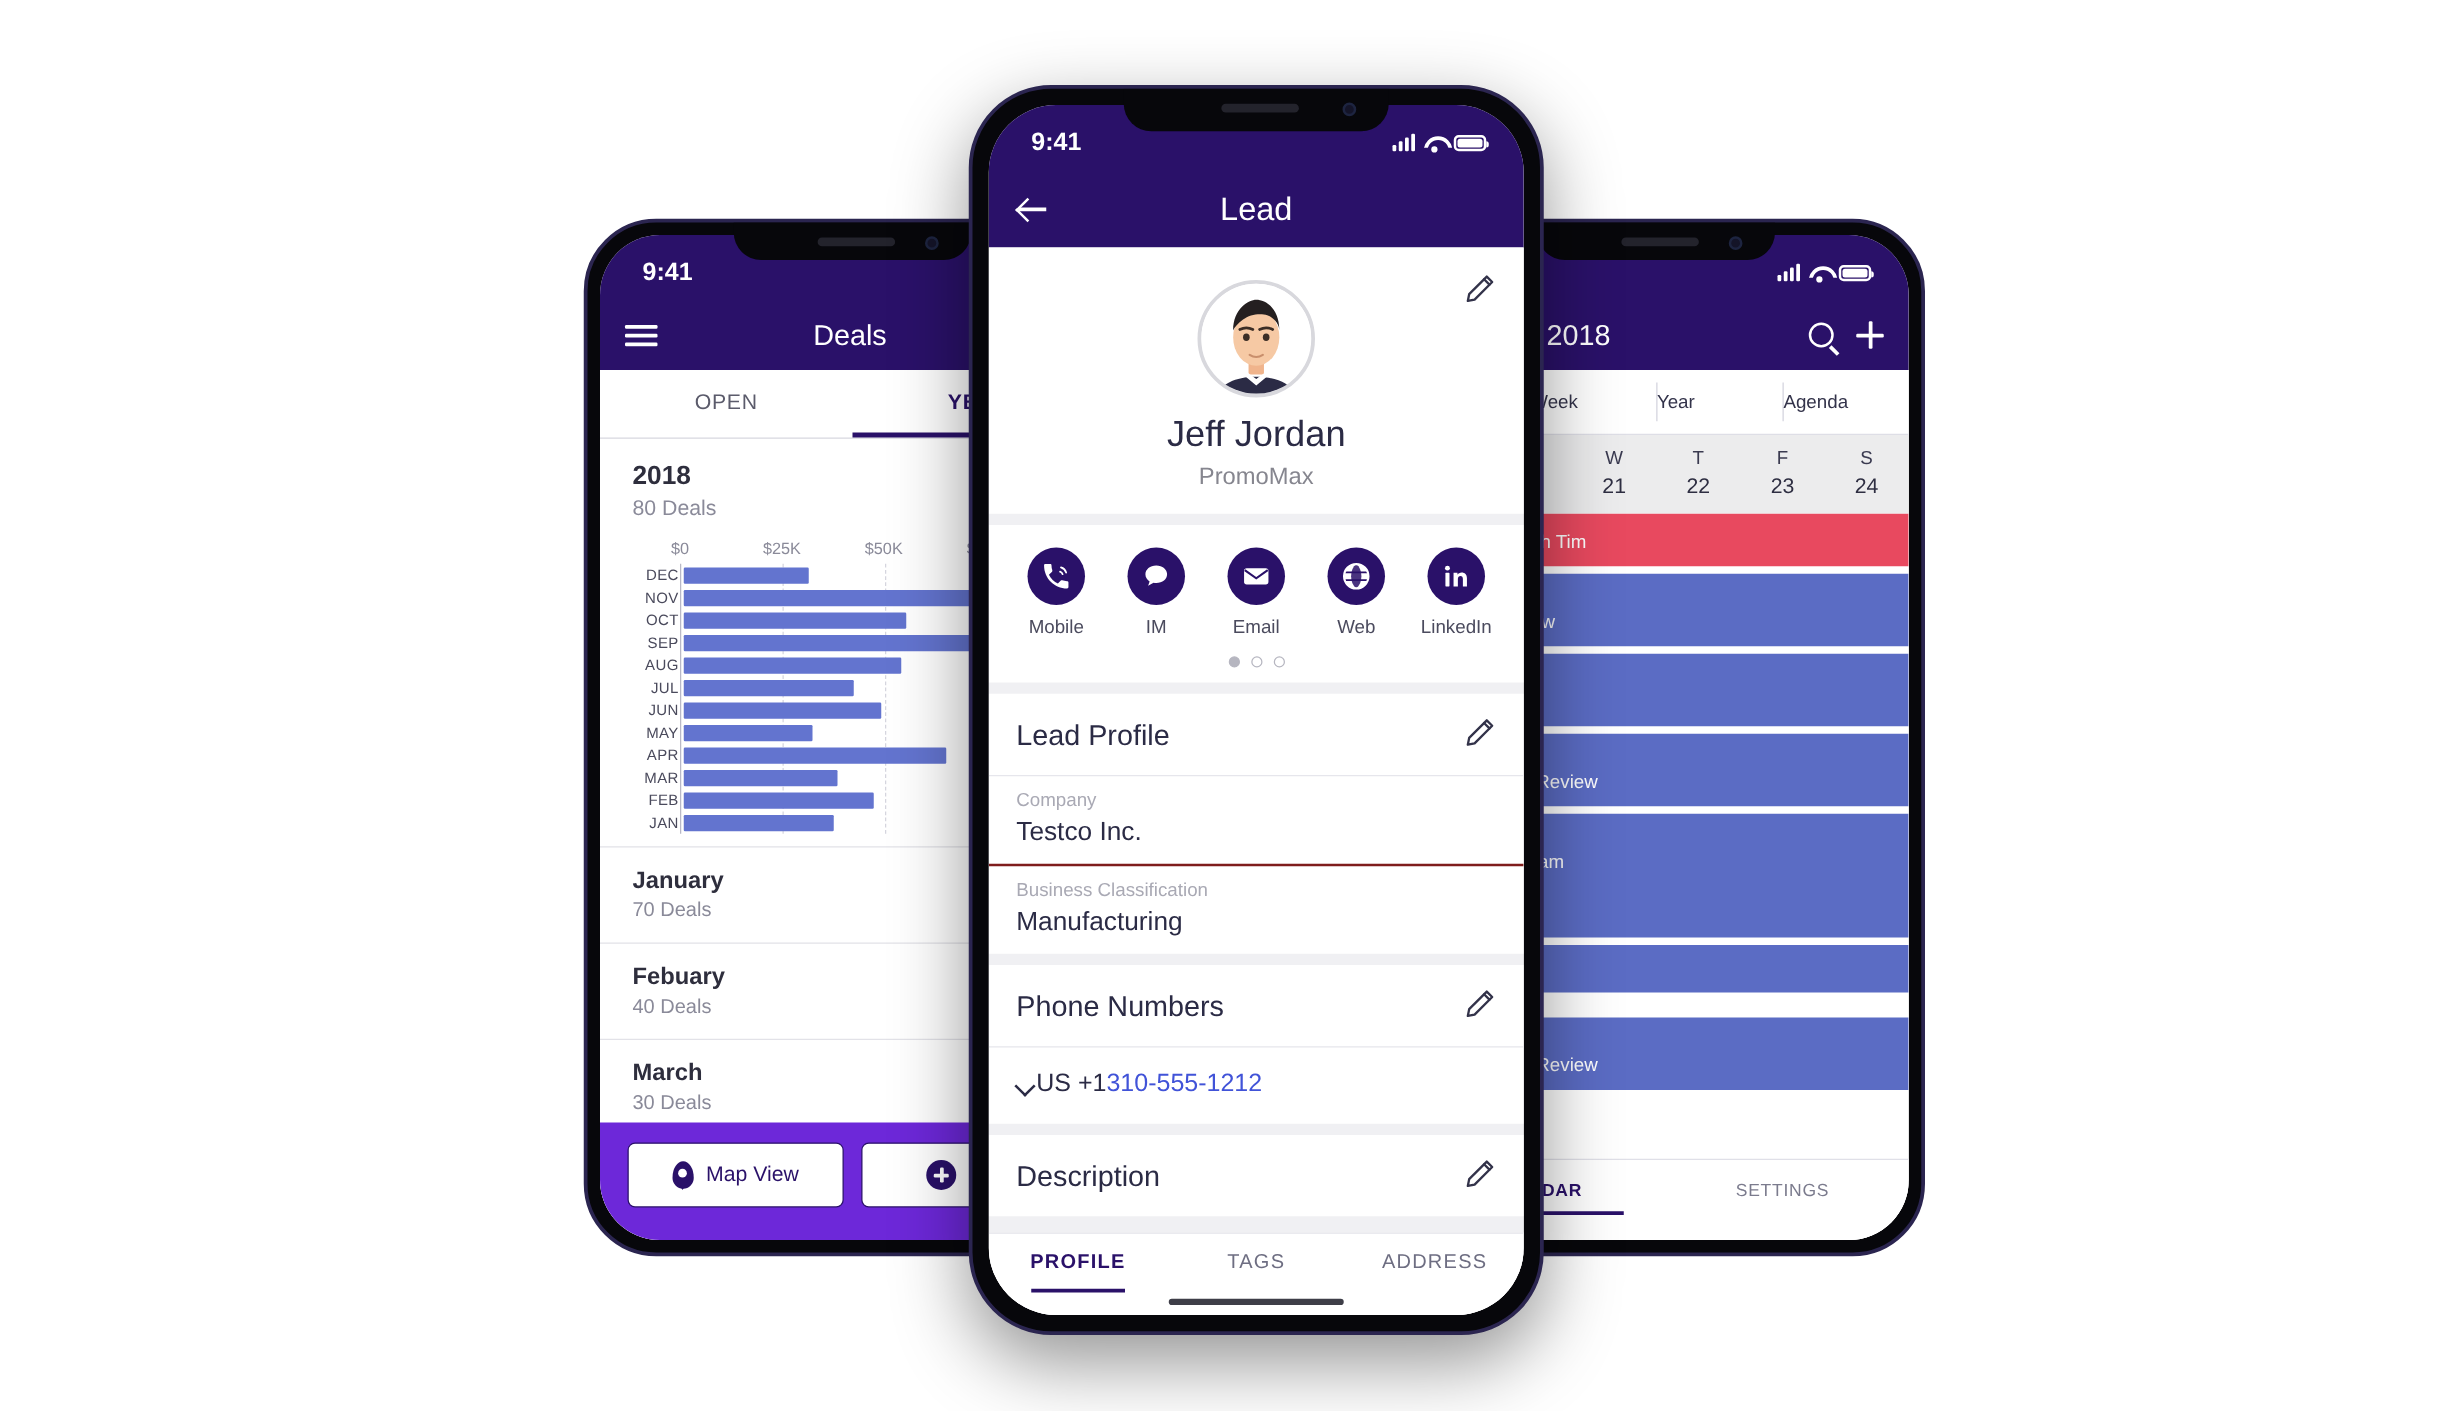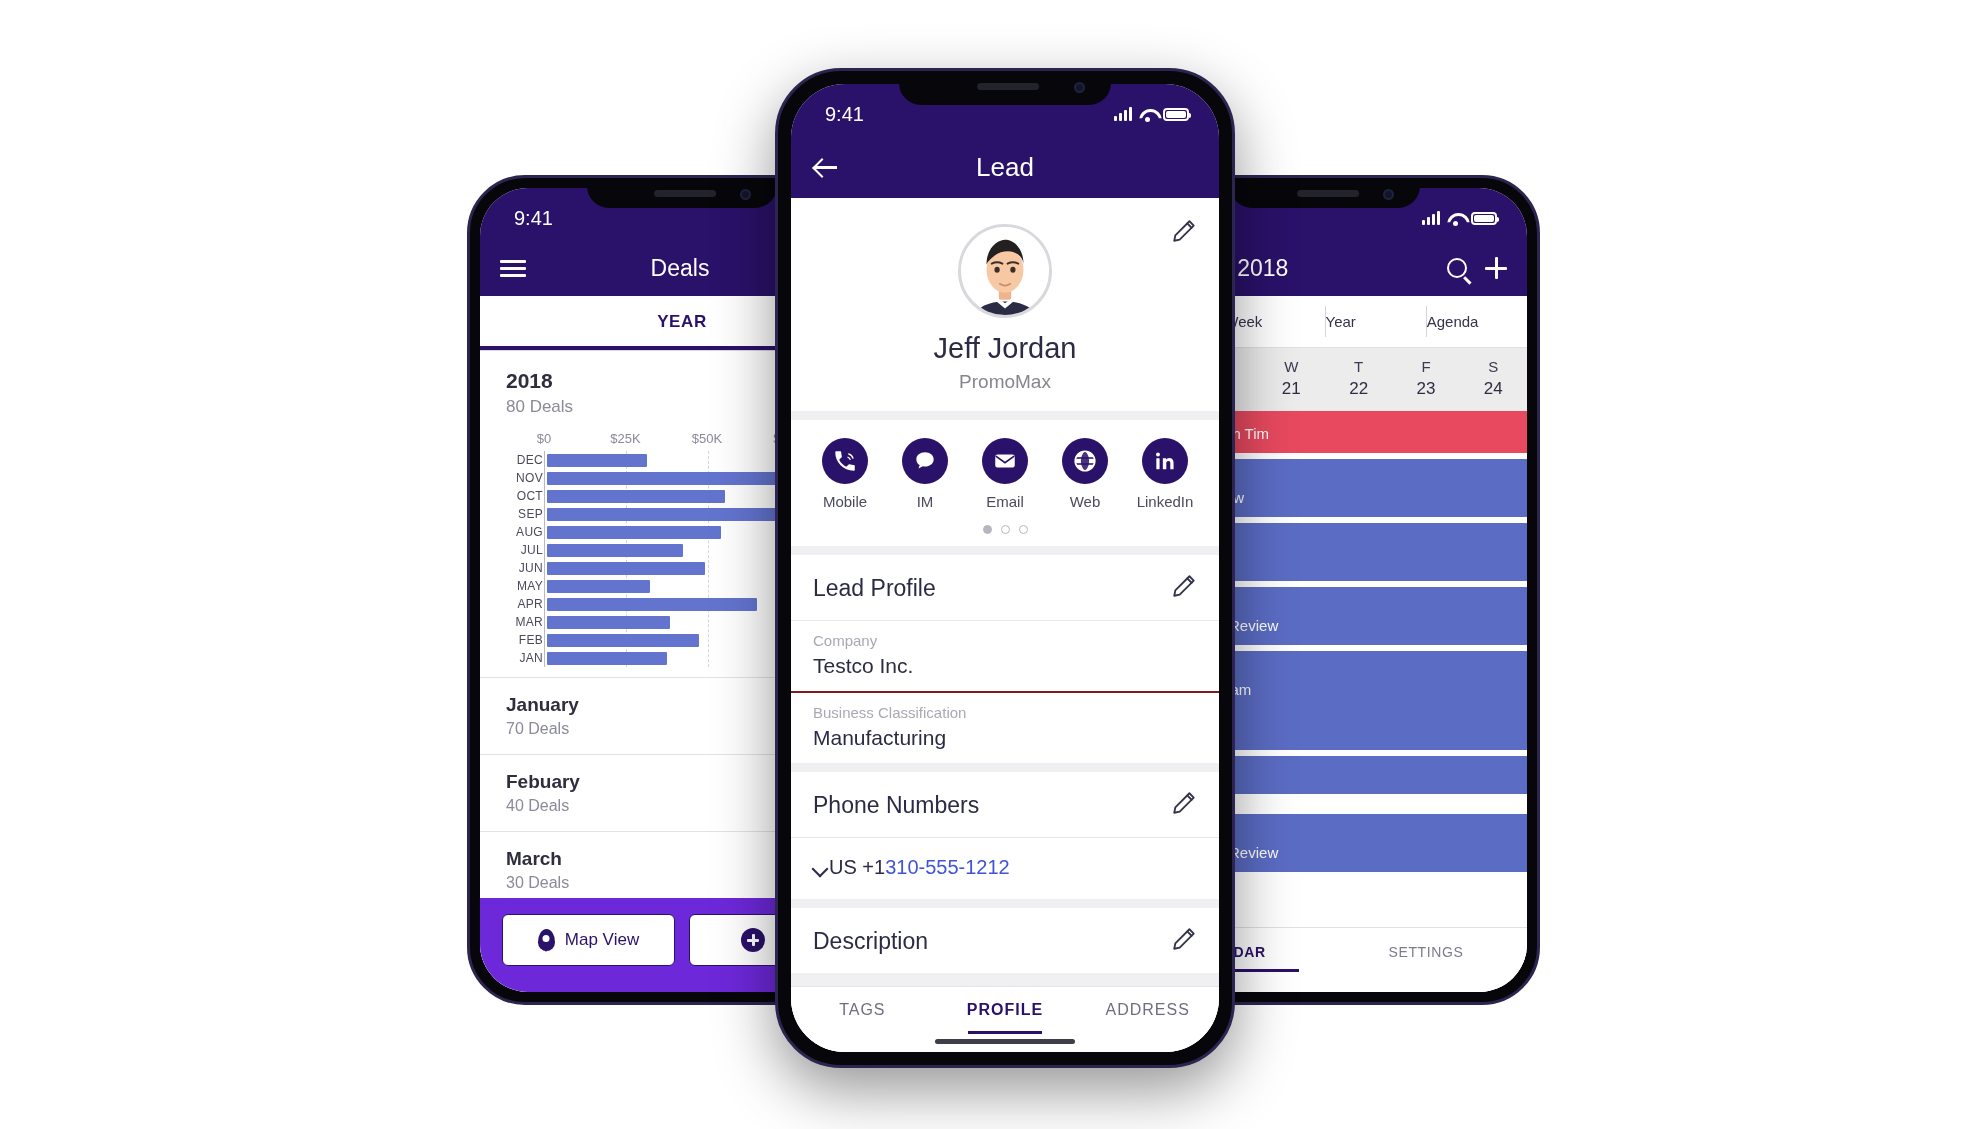--- a/index.html
+++ b/index.html
@@ -53,21 +53,21 @@
     position: absolute; right: 26px; top: 11px;
     width: 11px; height: 11px; border-radius: 50%;
     background: #141428; border: 2px solid #1d2440;
   }
 
   
   .statusbar {
     position: relative; height: 52px;
     display: flex; align-items: center; justify-content: space-between;
     padding: 8px 30px 0 34px; color: #fff;
-    font-size: 20px; font-weight: normal; gap: 24px;
+    font-size: 20px; font-weight: bold; gap: 24px;
   }
   .statusbar.purple { background: #2a1169; }
   .statusbar .right-icons { display: flex; align-items: center; gap: 7px; }
   .sig { display: flex; align-items: flex-end; gap: 2px; height: 14px; }
   .sig i { display: block; width: 3px; background: #fff; border-radius: 1px; }
   .sig i:nth-child(1){height:5px}.sig i:nth-child(2){height:8px}
   .sig i:nth-child(3){height:11px}.sig i:nth-child(4){height:14px}
   .wifi { width: 17px; height: 13px; position: relative; }
   .wifi::before {
     content:""; position:absolute; left:0; top:1px; width:17px; height:17px;
@@ -323,20 +323,21 @@
             <span></span>
             <span></span>
             <span></span>
           </div>
         <div class="title">Deals</div>
         <div class="spacer"></div>
       </div>
 
       <div class="screen">
         <div class="tabbar-top">
+          <div class="tab">OPEN</div>
           <div class="tab active">YEAR</div>
         </div>
 
         <div class="chart-head">
           <div class="yr">2018</div>
           <div class="dl">80 Deals</div>
         </div>
 
         <div class="chart">
           <div class="xaxis" id="chart-xaxis">
@@ -691,21 +692,21 @@
             <span class="pencil" style="top:18px">
               <svg viewBox="0 0 24 24" fill="none" stroke="#33334a" stroke-width="1.7" stroke-linecap="round" stroke-linejoin="round">
                 <path d="M17 3l4 4L8 20l-5 1 1-5L17 3z"></path>
                   <path d="M15 5l4 4"></path>
               </svg>
             </span>
           </div>
         </div>
 
         <div class="tabbar-lead">
+          <div class="lt active">PROFILE</div>
           <div class="lt">TAGS</div>
-          <div class="lt active">PROFILE</div>
           <div class="lt">ADDRESS</div>
         </div>
         <div class="homebar"></div>
       </div>
     </div>
   </div>
 </div>
 
 </body></html>

